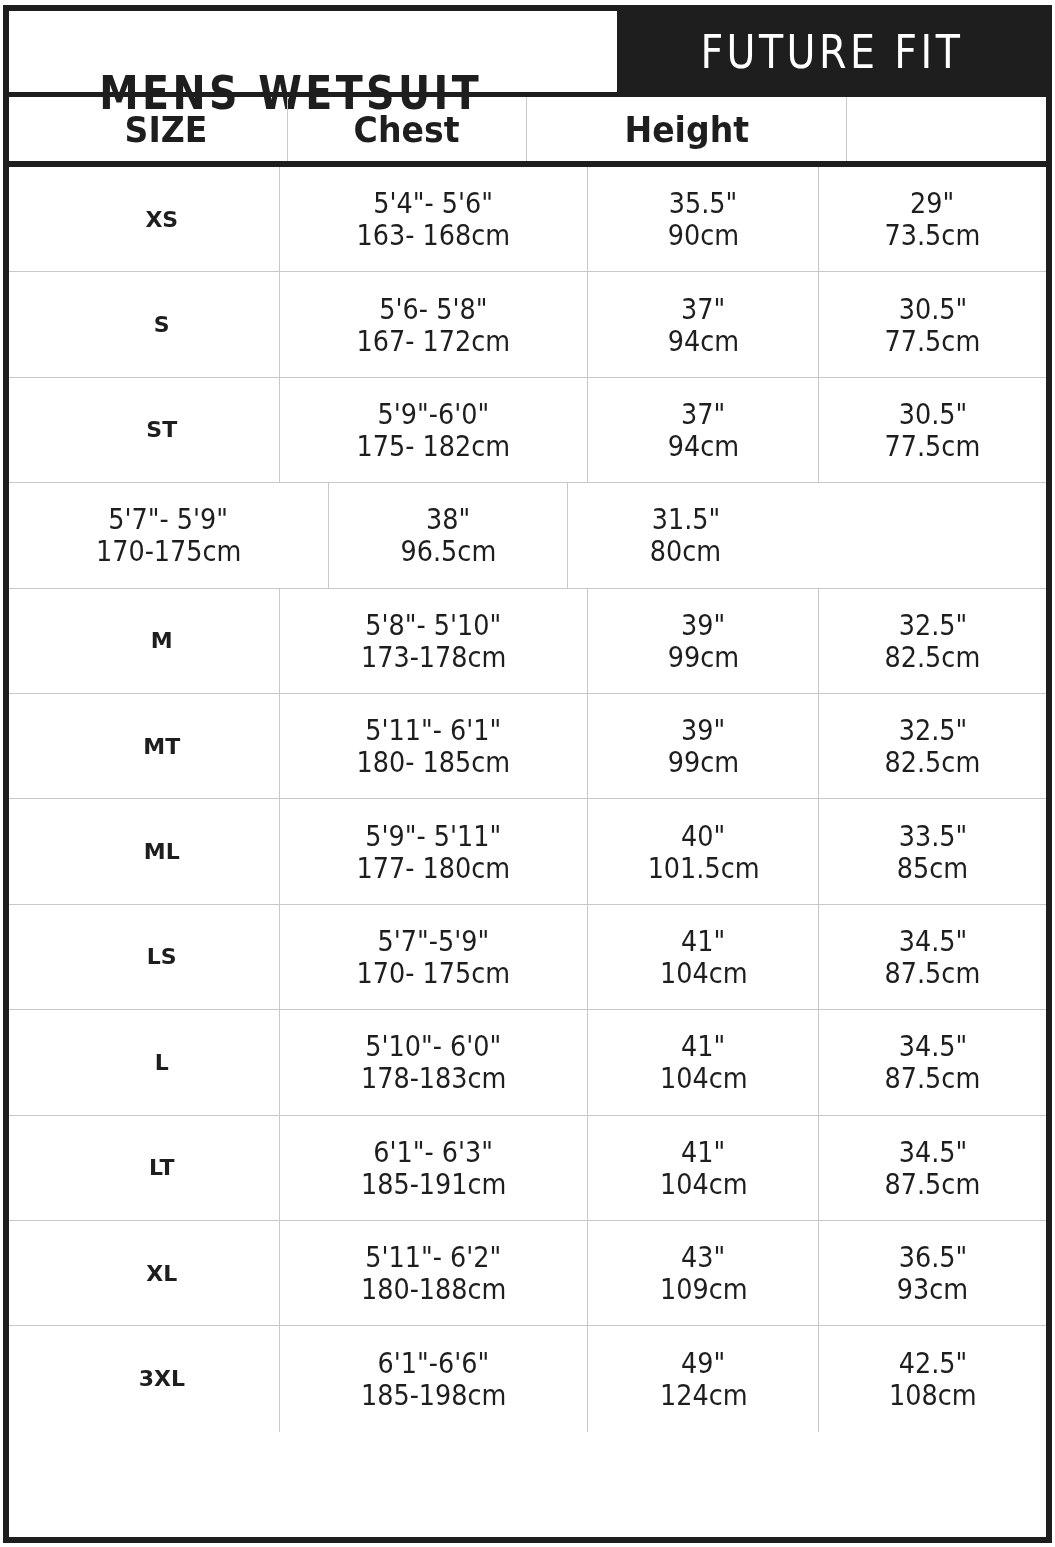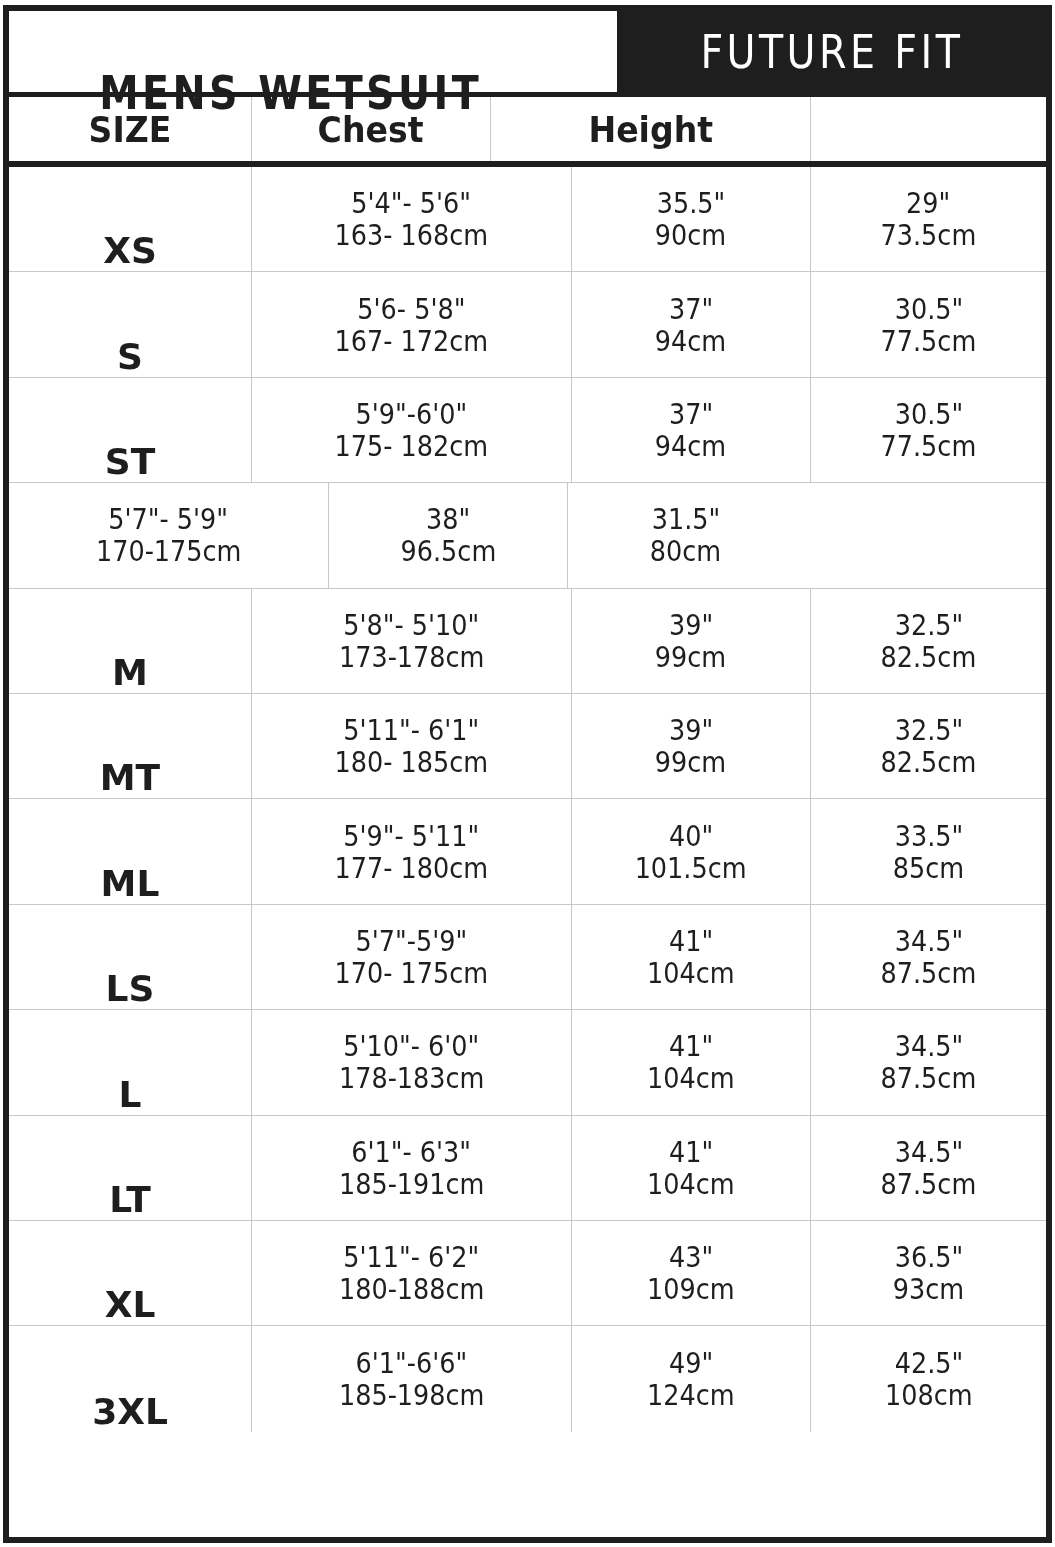--- a/index.html
+++ b/index.html
@@ -41,21 +41,21 @@
   .head-row {
     position: absolute; left: 0; top: 81px; width: 1037px; height: 64px;
     border-top: 5px solid #1e1e1e;
     border-bottom: 6px solid #1e1e1e;
     display: flex;
   }
   .cell {
     display: flex; align-items: center; justify-content: center;
     flex-direction: column; text-align: center; box-sizing: border-box;
   }
-  .c0 { width: 243px; }
+  .c0 { width: 243px; margin-left: 36px; }
   .c1 { width: 320px; }
   .c2 { width: 239px; }
   .c3 { width: 235px; }
   .c0, .c1, .c2 { border-right: 1px solid #c8c8c8; }
   .head-cell {
     font-family: "DejaVu Sans", sans-serif; font-weight: bold;
     font-size: 36px; color: #1e1e1e;
   }
   .head-cell span { display: inline-block; transform: scaleX(0.92); }
 
@@ -63,21 +63,21 @@
     position: absolute; left: 0; top: 156px; width: 1037px; height: 1370px;
     display: flex; flex-direction: column;
   }
   .data-row {
     display: flex; height: 105.4px; box-sizing: border-box;
     border-bottom: 1px solid #c8c8c8;
   }
   .data-row:last-child { border-bottom: none; }
   .size-cell {
     font-family: "DejaVu Sans", sans-serif; font-weight: bold;
-    font-size: 36px; color: #1e1e1e; justify-content: flex-end;
+    font-size: 22px; color: #1e1e1e;
   }
   .val-cell {
     font-family: "DejaVu Sans", sans-serif;
     font-size: 29px; line-height: 32px; color: #1e1e1e;
   }
   .val-cell span { display: block; transform: scaleX(0.88); white-space: nowrap; }
 </style>
 </head>
 <body>
 

